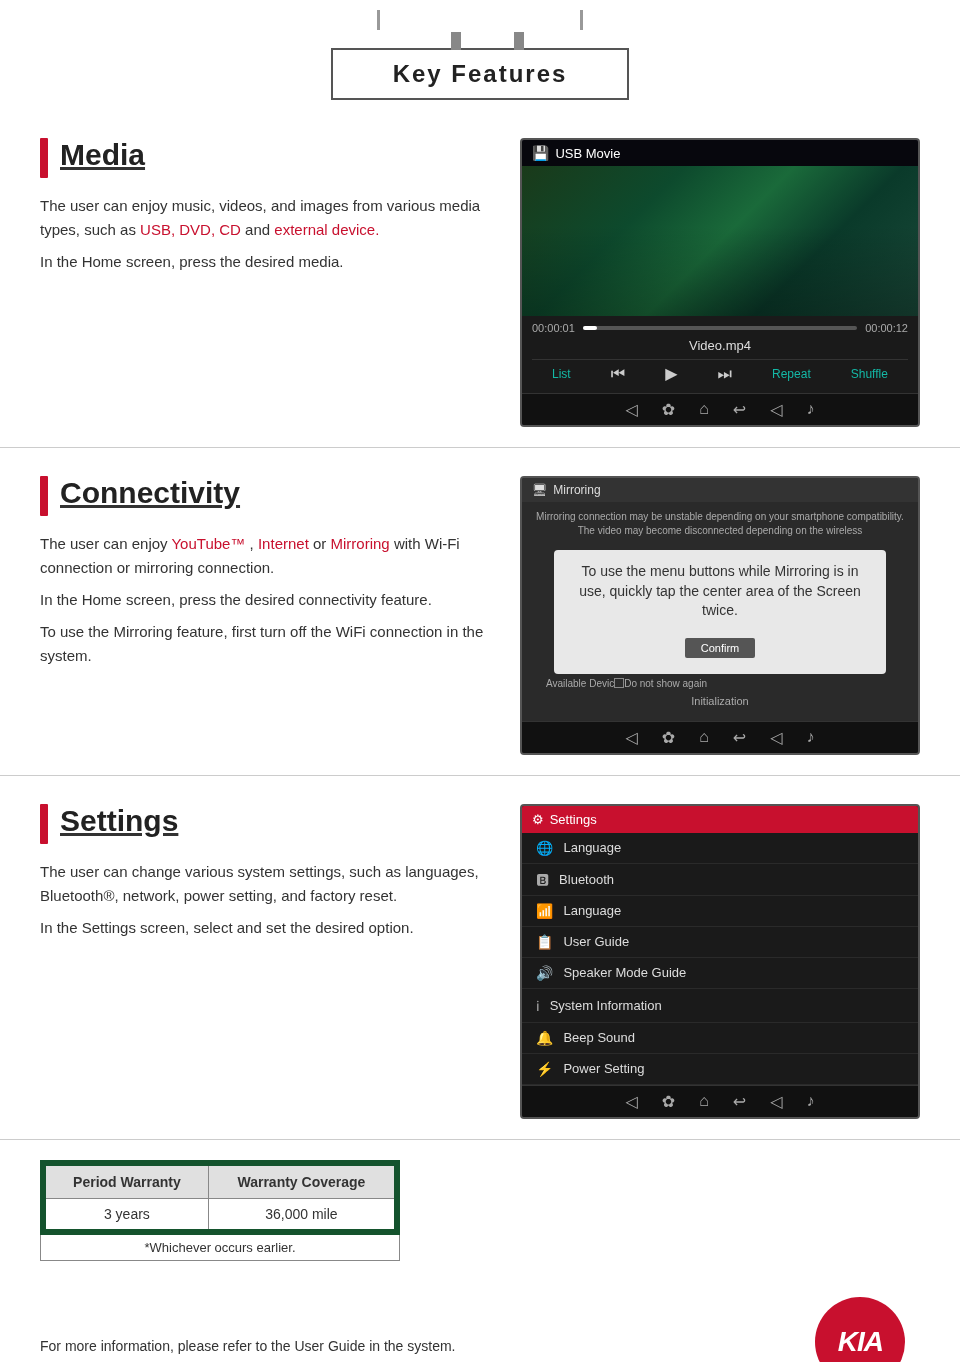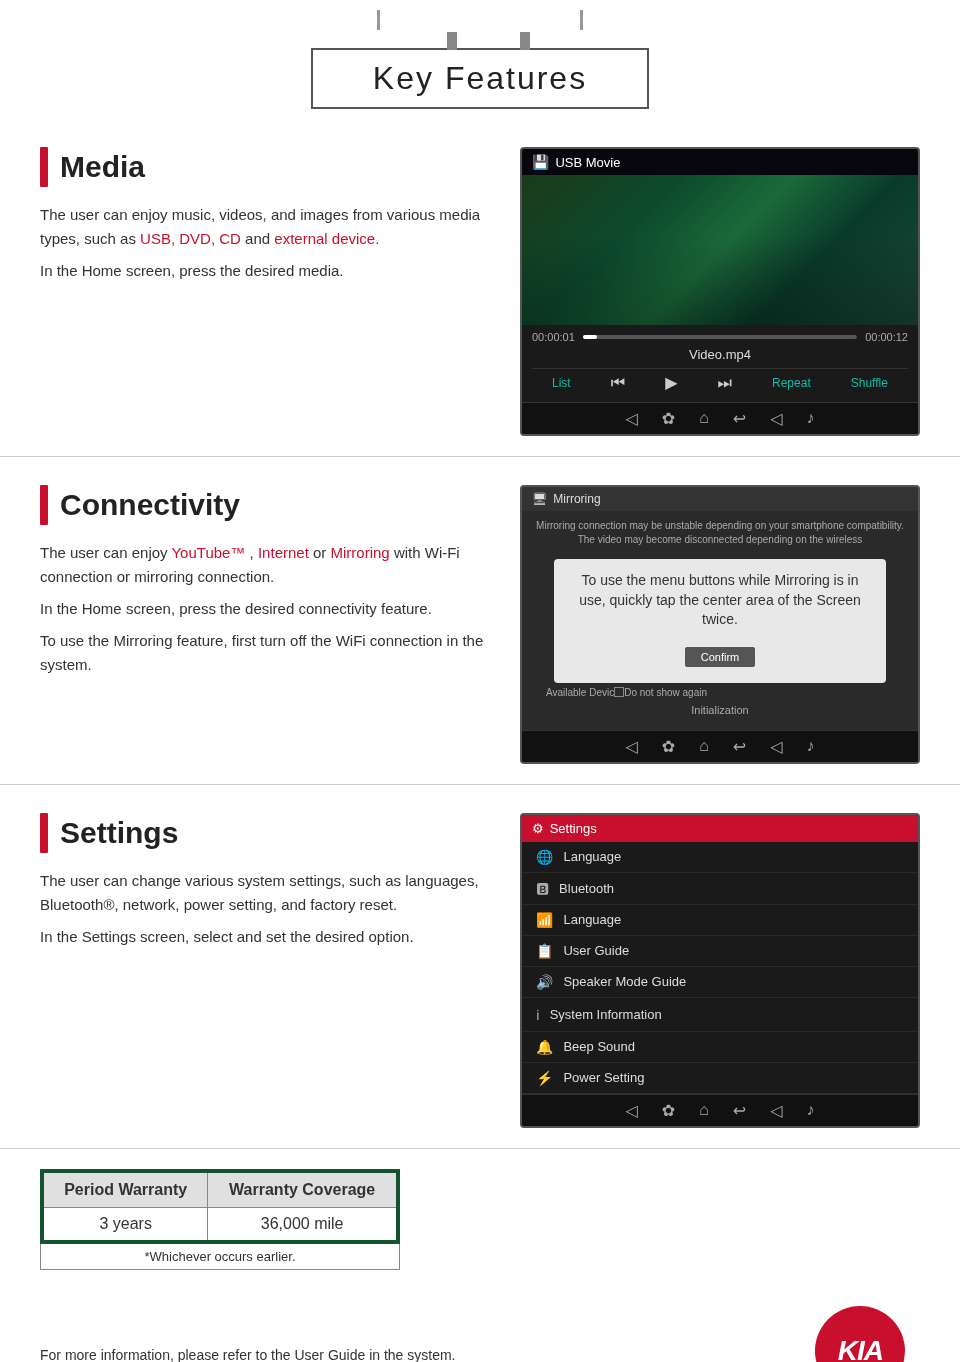--- a/index.html
+++ b/index.html
@@ -30,22 +30,22 @@
       content: '';
       position: absolute;
       top: -18px;
       width: 10px;
       height: 18px;
       background: #888;
     }
     .header-box::before { left: 40%; }
     .header-box::after { right: 35%; }
     .header-title {
-      font-size: 32px;
-      font-weight: normal;
+      font-size: 24px;
+      font-weight: bold;
       letter-spacing: 2px;
       color: #222;
     }
 
     
     .section {
       display: flex;
       flex-direction: row;
       align-items: flex-start;
       padding: 28px 40px 20px 40px;
@@ -57,23 +57,23 @@
       min-width: 0;
     }
     .section-image {
       width: 400px;
       flex-shrink: 0;
     }
 
     
     .section-heading {
       display: flex;
-      align-items: center;
       gap: 12px;
       margin-bottom: 16px;
+      text-decoration: underline;
     }
     .red-bar {
       width: 8px;
       height: 40px;
       background: #c8102e;
       flex-shrink: 0;
       border-radius: 1px;
     }
     .section-title {
       font-size: 30px;
@@ -276,22 +276,22 @@
       border-top: 1px solid #333;
     }
 
     
     .warranty-section {
       padding: 20px 40px;
     }
     .warranty-table {
       width: 360px;
       border-collapse: collapse;
-      border: 4px solid #14532d;
-      font-size: 16px;
+      border: 6px solid #14532d;
+      font-size: 14px;
     }
     .warranty-table th {
       background: #e0e0e0;
       padding: 8px 16px;
       border: 1px solid #888;
       text-align: center;
       font-weight: bold;
     }
     .warranty-table td {
       padding: 7px 16px;

